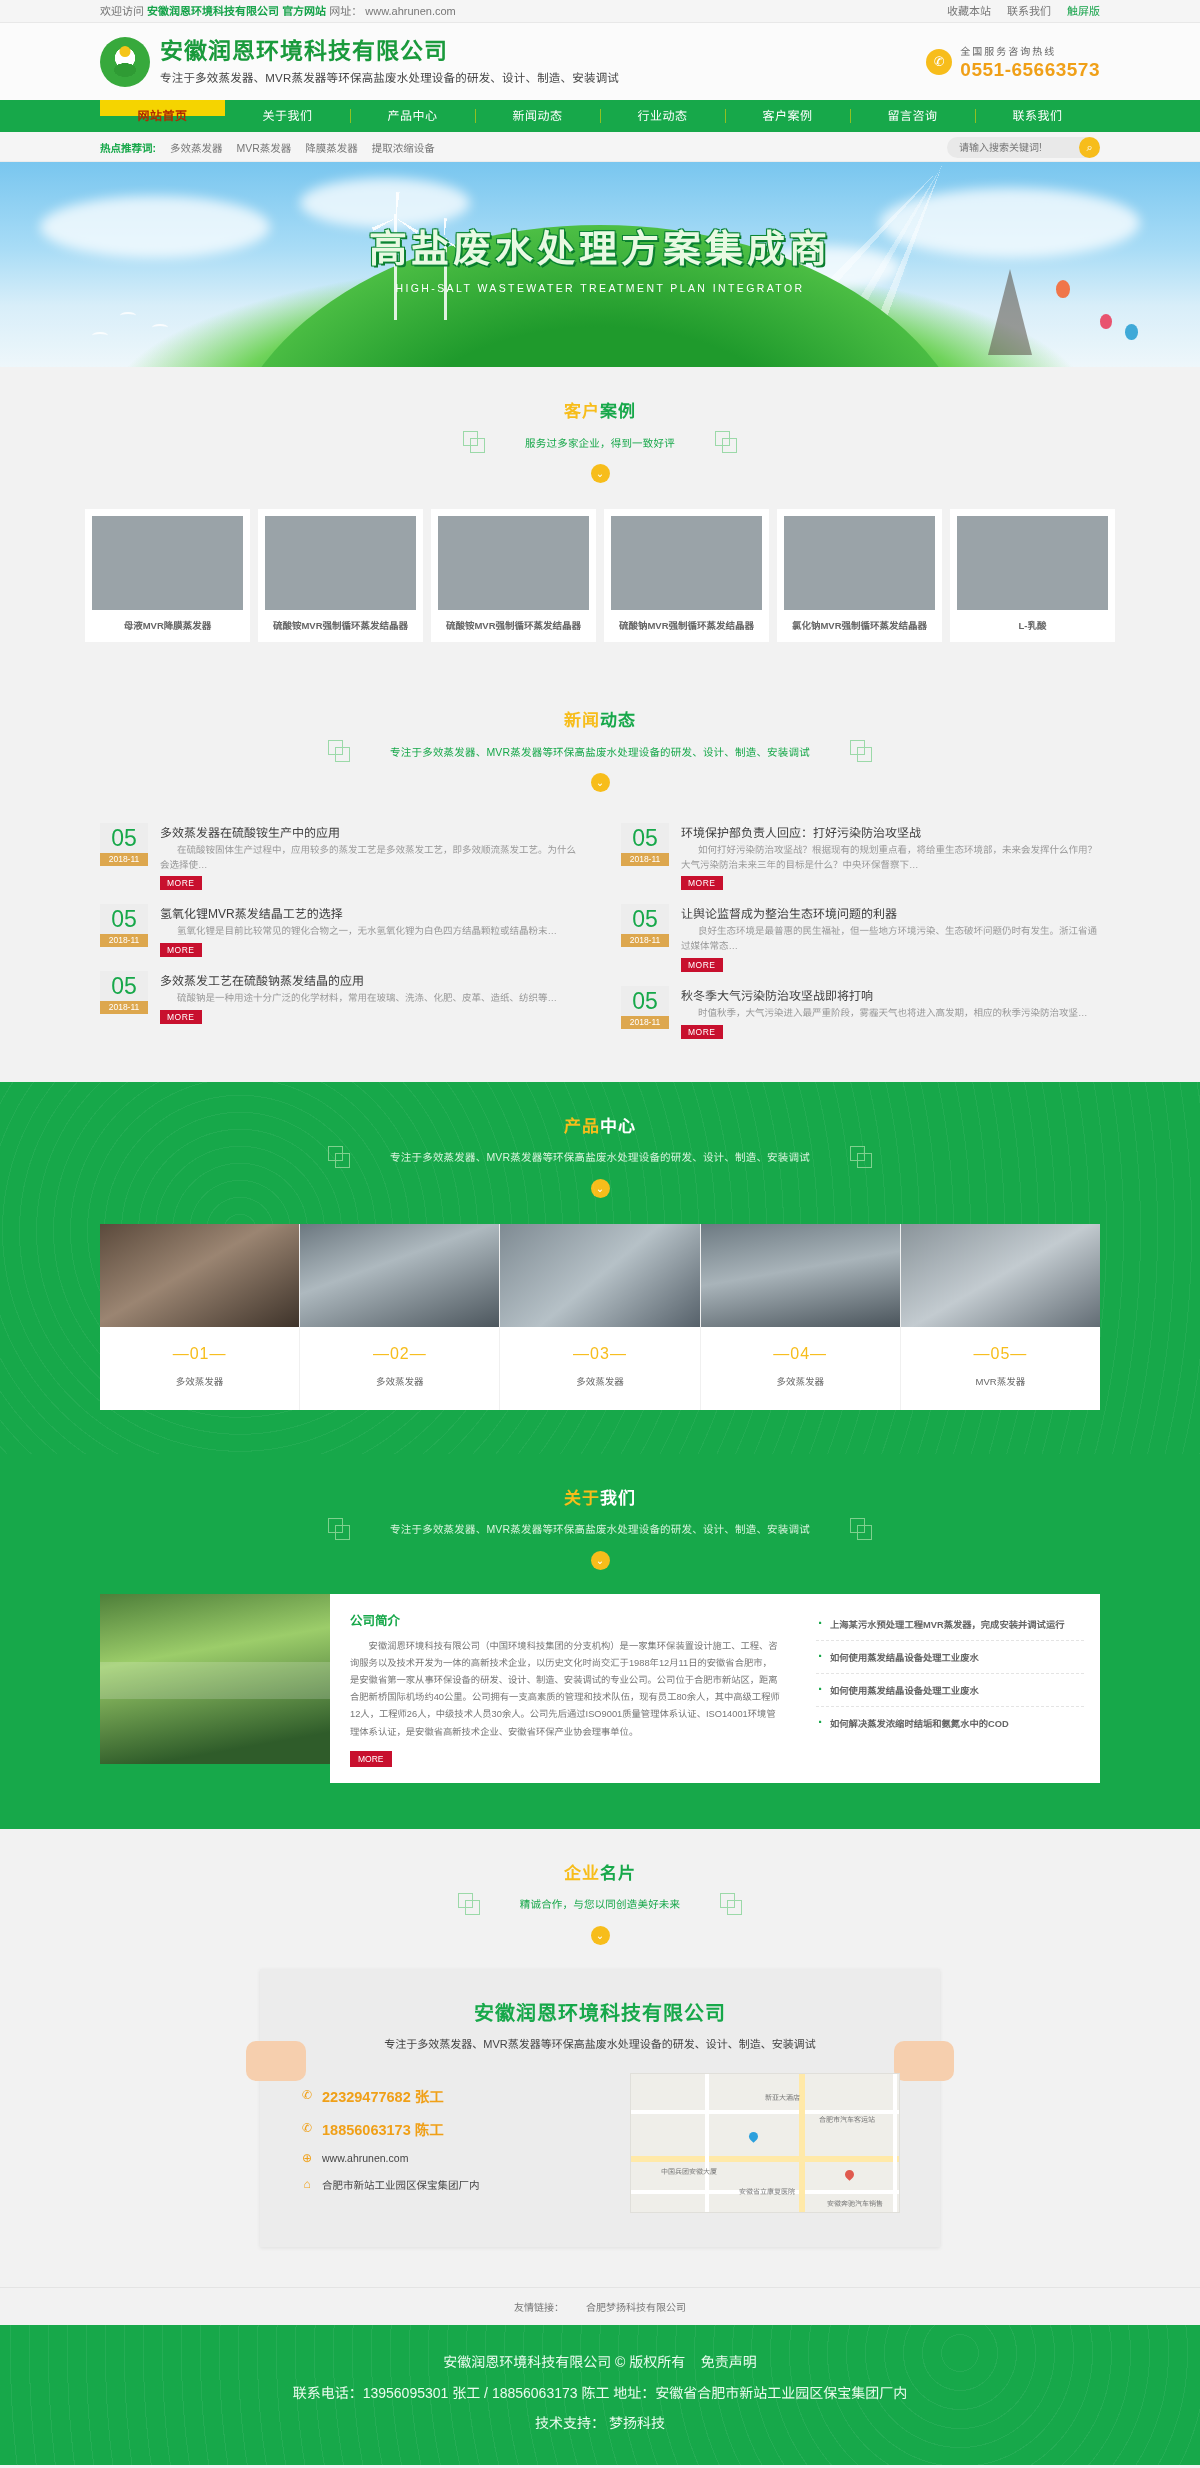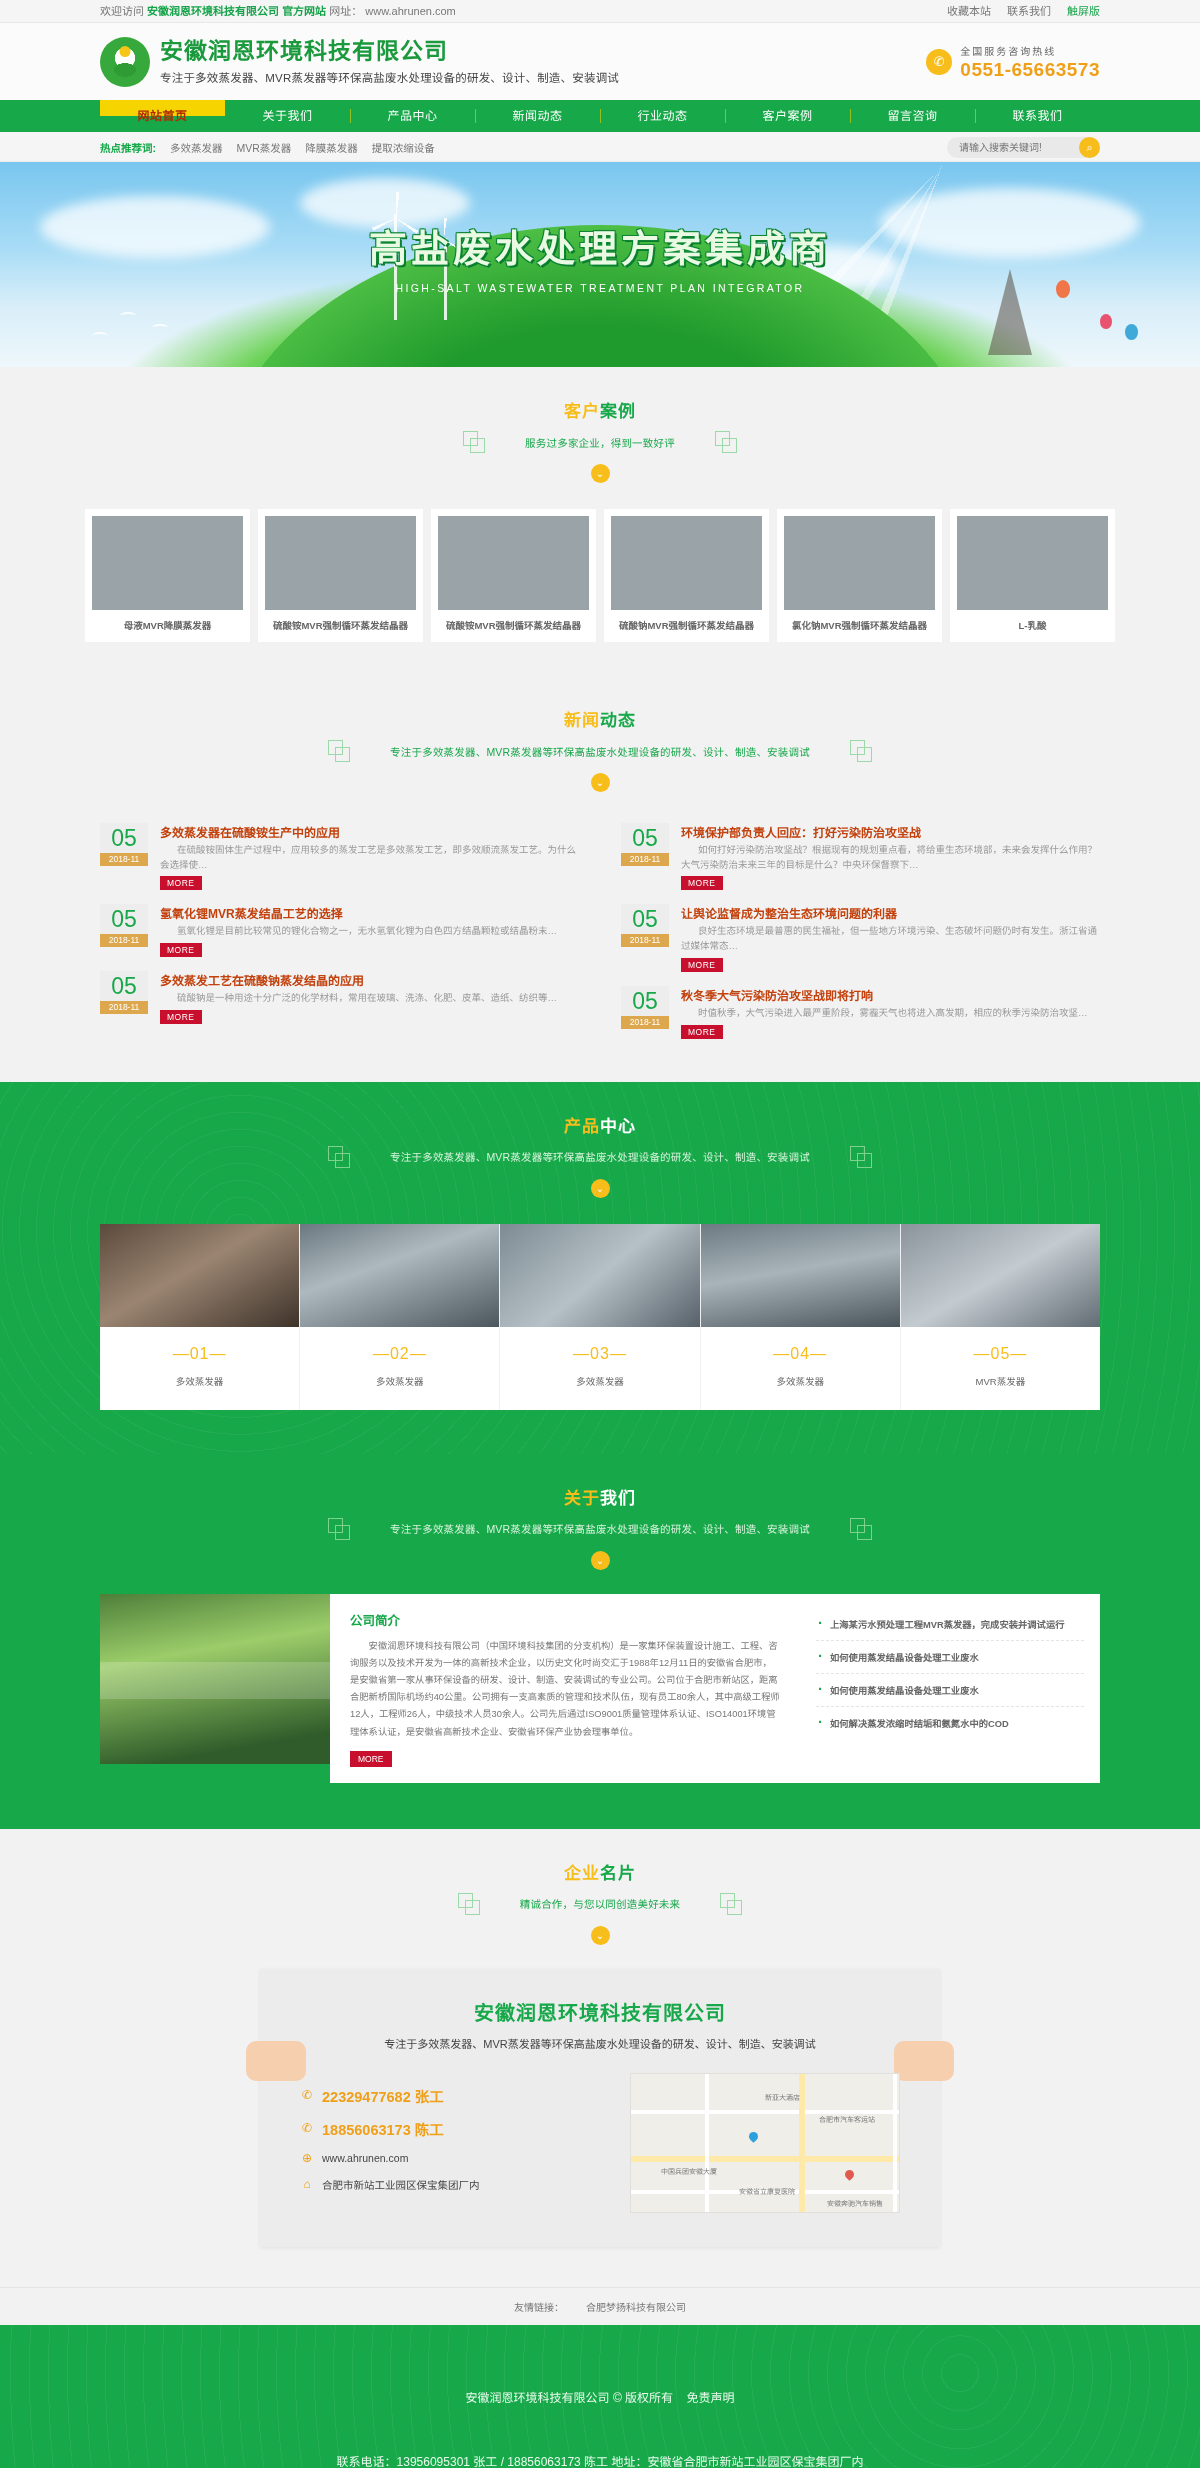--- a/index.html
+++ b/index.html
@@ -166,21 +166,21 @@
 
   
   .news { background:#f2f2f2; padding-bottom:36px; }
   .news-cols { display:flex; gap:42px; margin-top:24px; }
   .news-col { flex:1; }
   .news-item { display:flex; gap:12px; padding:7px 0; }
   .n-date { width:48px; flex:0 0 48px; text-align:center; }
   .n-date .d { background:#ededed; color:#17a84a; font-size:23px; line-height:30px; font-weight:normal; }
   .n-date .m { background:#dda74e; color:#fff; font-size:8.5px; line-height:13px; }
   .n-body { flex:1; min-width:0; }
-  .n-body h4 { font-size:12px; color:#c2410c; font-weight:bold; margin-bottom:3px; }
+  .n-body h4 { font-size:12px; color:#404040; font-weight:normal; margin-bottom:3px; }
   .n-body p { font-size:9.5px; color:#999; line-height:1.55; text-indent:1.8em; }
   .more-btn {
     display:inline-block; margin-top:4px; background:#c8102e; color:#fff;
     font-size:8.5px; padding:2px 7px; text-decoration:none; letter-spacing:.5px;
   }
 
   
   .products { background:#17a84a; padding-bottom:44px; position:relative; }
   .products:before {
     content:""; position:absolute; inset:0; opacity:.13;
@@ -249,21 +249,21 @@
   
   .friendly { background:#f2f2f2; border-top:1px solid #e4e4e4; height:38px; }
   .friendly .wrap { display:flex; align-items:center; justify-content:center; height:38px; gap:22px; font-size:10px; color:#777; }
   .friendly a { color:#777; text-decoration:none; }
   .footer { background:#17a84a; padding:22px 0 26px; text-align:center; color:#eafbee; position:relative; }
   .footer:before {
     content:""; position:absolute; inset:0; opacity:.12;
     background:repeating-radial-gradient(circle at 80% 20%, transparent 0 18px, rgba(255,255,255,.5) 18px 19px);
   }
   .footer .wrap { position:relative; }
-  .footer p { font-size:12px; line-height:2.2;margin-top:38px; }
+  .footer p { font-size:14px; line-height:2.2; }
   .footer a { color:#eafbee; text-decoration:none; }
 </style>
 </head>
 <body>
 
 <div class="topbar">
   <div class="wrap">
     <div class="welcome">
       <span>欢迎访问</span>
       <b>安徽润恩环境科技有限公司</b>

